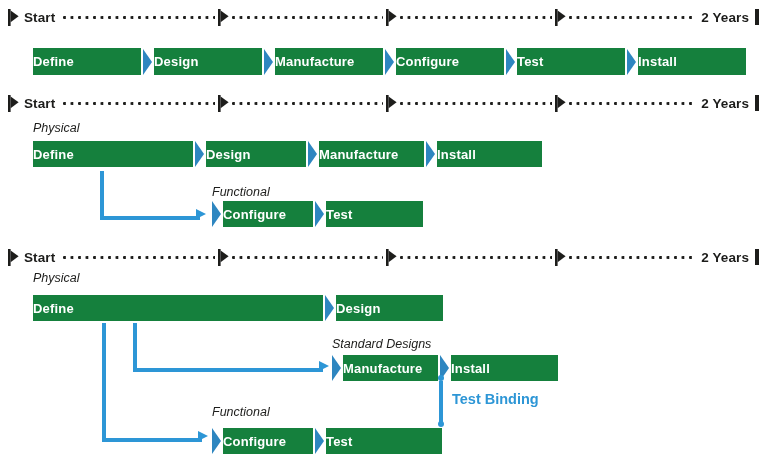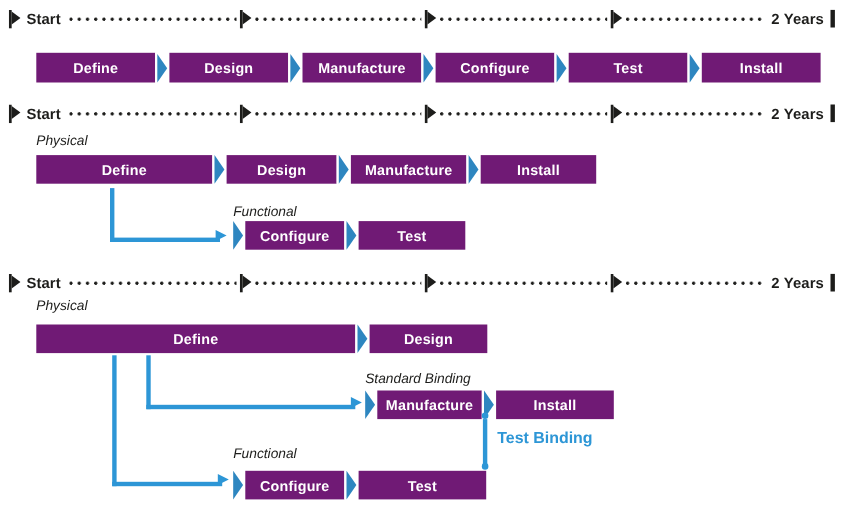--- a/index.html
+++ b/index.html
@@ -12,22 +12,22 @@
   .t1{top:8px}.t2{top:94px}.t3{top:248px}
   .tl-label{font-weight:700;font-size:13.5px;white-space:nowrap;padding:0 5px;letter-spacing:.1px;}
   .dots{flex:1 1 auto;height:3px;margin:0 3px;
     background-image:radial-gradient(circle at 1.5px 1.5px,#1d1d1b 1.35px,transparent 1.65px);
     background-size:7.5px 3px;background-repeat:repeat-x;}
   .dots.last{flex-grow:.82;}
   .flag{flex:0 0 auto;display:block;}
   .endbar{flex:0 0 auto;width:4px;height:16px;background:#1d1d1b;margin-left:1px;}
   
   .prow{position:absolute;display:flex;height:26px;}
-  .pbox{background:#701a75;color:#fff;font-weight:700;font-size:13px;letter-spacing:.2px;
-    display:flex;align-items:center;justify-content:center;height:100%;}
+  .pbox{background:#15803d;color:#fff;font-weight:700;font-size:13px;letter-spacing:.2px;
+    display:flex;align-items:center;justify-content:flex-start;height:100%;}
   .psep{width:13px;height:100%;display:flex;align-items:center;justify-content:center;background:#ffffff;}
   .psep i{display:block;width:0;height:0;
     border-top:13px solid transparent;border-bottom:13px solid transparent;border-left:9px solid #2e86c0;}
   .row1{top:48px;left:33px;height:27px;}
   .row1 .psep i{border-top-width:13.5px;border-bottom-width:13.5px;}
   .row2p{top:141px;left:33px;}
   .row2f{top:201px;left:210px;}
   .row3p{top:295px;left:33px;}
   .row3s{top:355px;left:330px;}
   .row3f{top:428px;left:210px;}
@@ -256,21 +256,21 @@
     <div class="pbox" style="width:107px">
         <span>Design</span>
       </div>
   </div>
 
   <div class="elbow e2"></div>
   <div class="ahead h2"></div>
   <div class="elbow e3"></div>
   <div class="ahead h3"></div>
 
-  <div class="ital lbl-std">Standard Binding</div>
+  <div class="ital lbl-std">Standard Designs</div>
 
   <div class="prow row3s">
     <div class="psep">
         <i></i>
       </div>
     <div class="pbox" style="width:95px">
         <span>Manufacture</span>
       </div>
     <div class="psep">
         <i></i>

